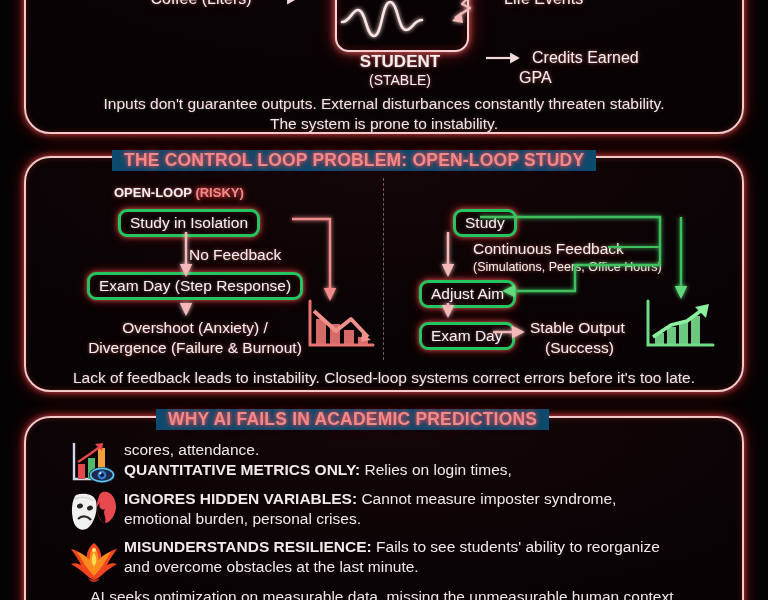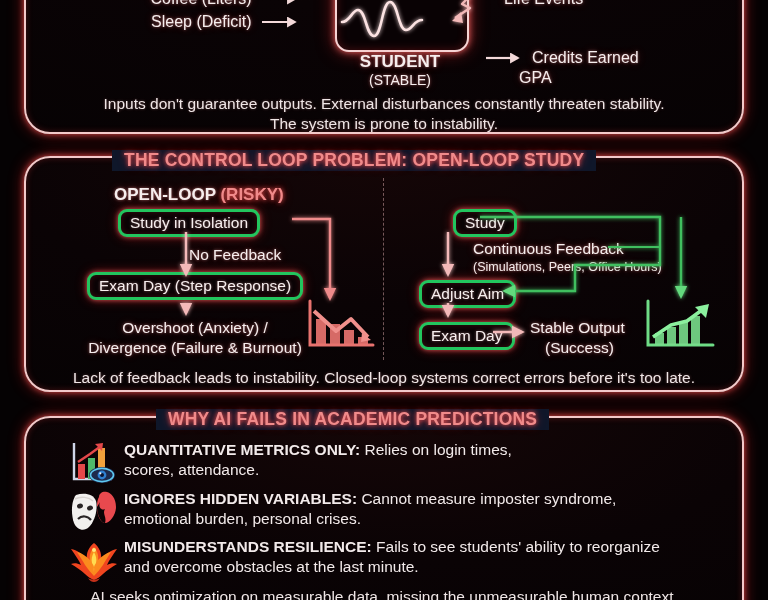--- a/index.html
+++ b/index.html
@@ -23,21 +23,21 @@
     border:2px solid #f3c9c9;
     border-radius:26px;
     box-shadow:0 0 6px rgba(255,90,90,.75),0 0 16px rgba(255,40,40,.45),
                inset 0 0 6px rgba(255,70,70,.25);
     background:radial-gradient(120% 140% at 50% 0%, #150607 0%, #0a0305 45%, #050203 100%);
     pointer-events:none;
   }
   .frame-title{
     position:absolute;
     z-index:5;
-    background:#0f172a;
+    background:#0c4a6e;
     padding:0 12px;
     font-weight:bold;
     font-size:17px;
     letter-spacing:.2px;
     white-space:nowrap;
   }
 
   
   #sec-system{ left:24px; top:-210px; right:24px; height:340px; }
   .sys{position:absolute;}
@@ -68,21 +68,21 @@
   .caption{
     position:absolute;left:0;right:0;text-align:center;
     font-size:15.5px;line-height:20px;color:#efe6e6;
     text-shadow:0 0 3px rgba(255,170,170,.35);
   }
 
   
   #sec-loop{ left:24px; top:156px; right:24px; height:232px; }
   #t-loop{ left:112px; top:150px; font-size:17.5px; }
 
-  .col-head{position:absolute;font-weight:bold;font-size:17px;white-space:nowrap;}
+  .col-head{position:absolute;font-weight:bold;font-size:13px;white-space:nowrap;}
 
   .node{
     position:absolute;
     border:3px solid #22c55e;border-radius:9px;
     padding:2px 9px;
     font-size:15.5px;white-space:nowrap;
     background:#0a0305;
     box-shadow:0 0 5px rgba(255,100,100,.8),0 0 12px rgba(255,45,45,.4),
                inset 0 0 6px rgba(255,60,60,.2);
     color:#f7efef;
@@ -132,28 +132,20 @@
             <defs>
               <marker id="ahw" markerWidth="5" markerHeight="5" refX="3.6" refY="2.5" orient="auto">
                 <path d="M0,0 L4.4,2.5 L0,5 z" fill="#f3d9d9"></path>
               </marker>
             </defs>
             <line x1="0" y1="6" x2="33" y2="6" stroke="#f3d9d9" stroke-width="2.2" marker-end="url(#ahw)"></line>
           </svg>
       </span>
     </div>
 
-    <div class="inp-row inp-sleep neon-white">
-      <span>Sleep (Deficit)</span>
-      <span class="arr-sm">
-        <svg width="42" height="12" viewBox="0 0 42 12">
-            <line x1="0" y1="6" x2="33" y2="6" stroke="#f3d9d9" stroke-width="2.2" marker-end="url(#ahw)"></line>
-          </svg>
-      </span>
-    </div>
 
     <div class="dist-label neon-white">Life Events</div>
 
     <div class="out-1 neon-white">
       <span class="arr-sm" style="margin-left:0;margin-right:6px;">
         <svg width="40" height="12" viewBox="0 0 40 12">
             <line x1="0" y1="6" x2="32" y2="6" stroke="#f3d9d9" stroke-width="2.2" marker-end="url(#ahw)"></line>
           </svg>
       </span><span>Credits Earned</span>
     </div>
@@ -234,22 +226,22 @@
       <path d="M10,22 L22,14 L33,6" stroke="#e4484a" stroke-width="2.4" fill="none"></path>
       <path d="M27,4 L35,3 L34,11 z" fill="#e4484a"></path>
       <ellipse cx="34" cy="35" rx="13" ry="8" fill="#1d2a4d"></ellipse>
       <ellipse cx="34" cy="35" rx="11.5" ry="6.6" fill="none" stroke="#5ec8f0" stroke-width="1.6"></ellipse>
       <circle cx="34" cy="35" r="4.4" fill="#2f7fd0"></circle>
       <circle cx="34" cy="35" r="2" fill="#0b1430"></circle>
       <circle cx="32.3" cy="33.3" r="1.1" fill="#eef6ff"></circle>
     </svg>
   </div>
   <div class="bullet" style="top:440px;">
+    <div>scores, attendance.</div>
     <div><b>QUANTITATIVE METRICS ONLY:</b><span> Relies on login times,</span></div>
-    <div>scores, attendance.</div>
   </div>
 
   <div class="ico" style="top:489px;">
     <svg width="52" height="46" viewBox="0 0 52 46">
       <path d="M31,8 C31,4 35,2 39,3 C43,4 48,9 48,18 C48,26 42,34 37,34 C33,34 29,27 29,18 C29,12 30,10 31,8 z" fill="#e8494e"></path>
       <path d="M37,34 C39,28 34,25 37,20 C33,22 30,18 32,13 L29,18 C29,26 33,34 37,34 z" fill="#0a0305"></path>
       <path d="M8,6 C16,3 26,5 28,12 C30,20 27,32 21,38 C16,43 9,41 6,34 C3,26 3,12 8,6 z" fill="#f2f0ee"></path>
       <ellipse cx="12" cy="17" rx="3" ry="2.4" fill="#2a2526" transform="rotate(-18 12 17)"></ellipse>
       <ellipse cx="22" cy="19" rx="3" ry="2.4" fill="#2a2526" transform="rotate(-18 22 19)"></ellipse>
       <path d="M10,30 C14,26 20,27 23,31" stroke="#2a2526" stroke-width="2.2" fill="none"></path>

